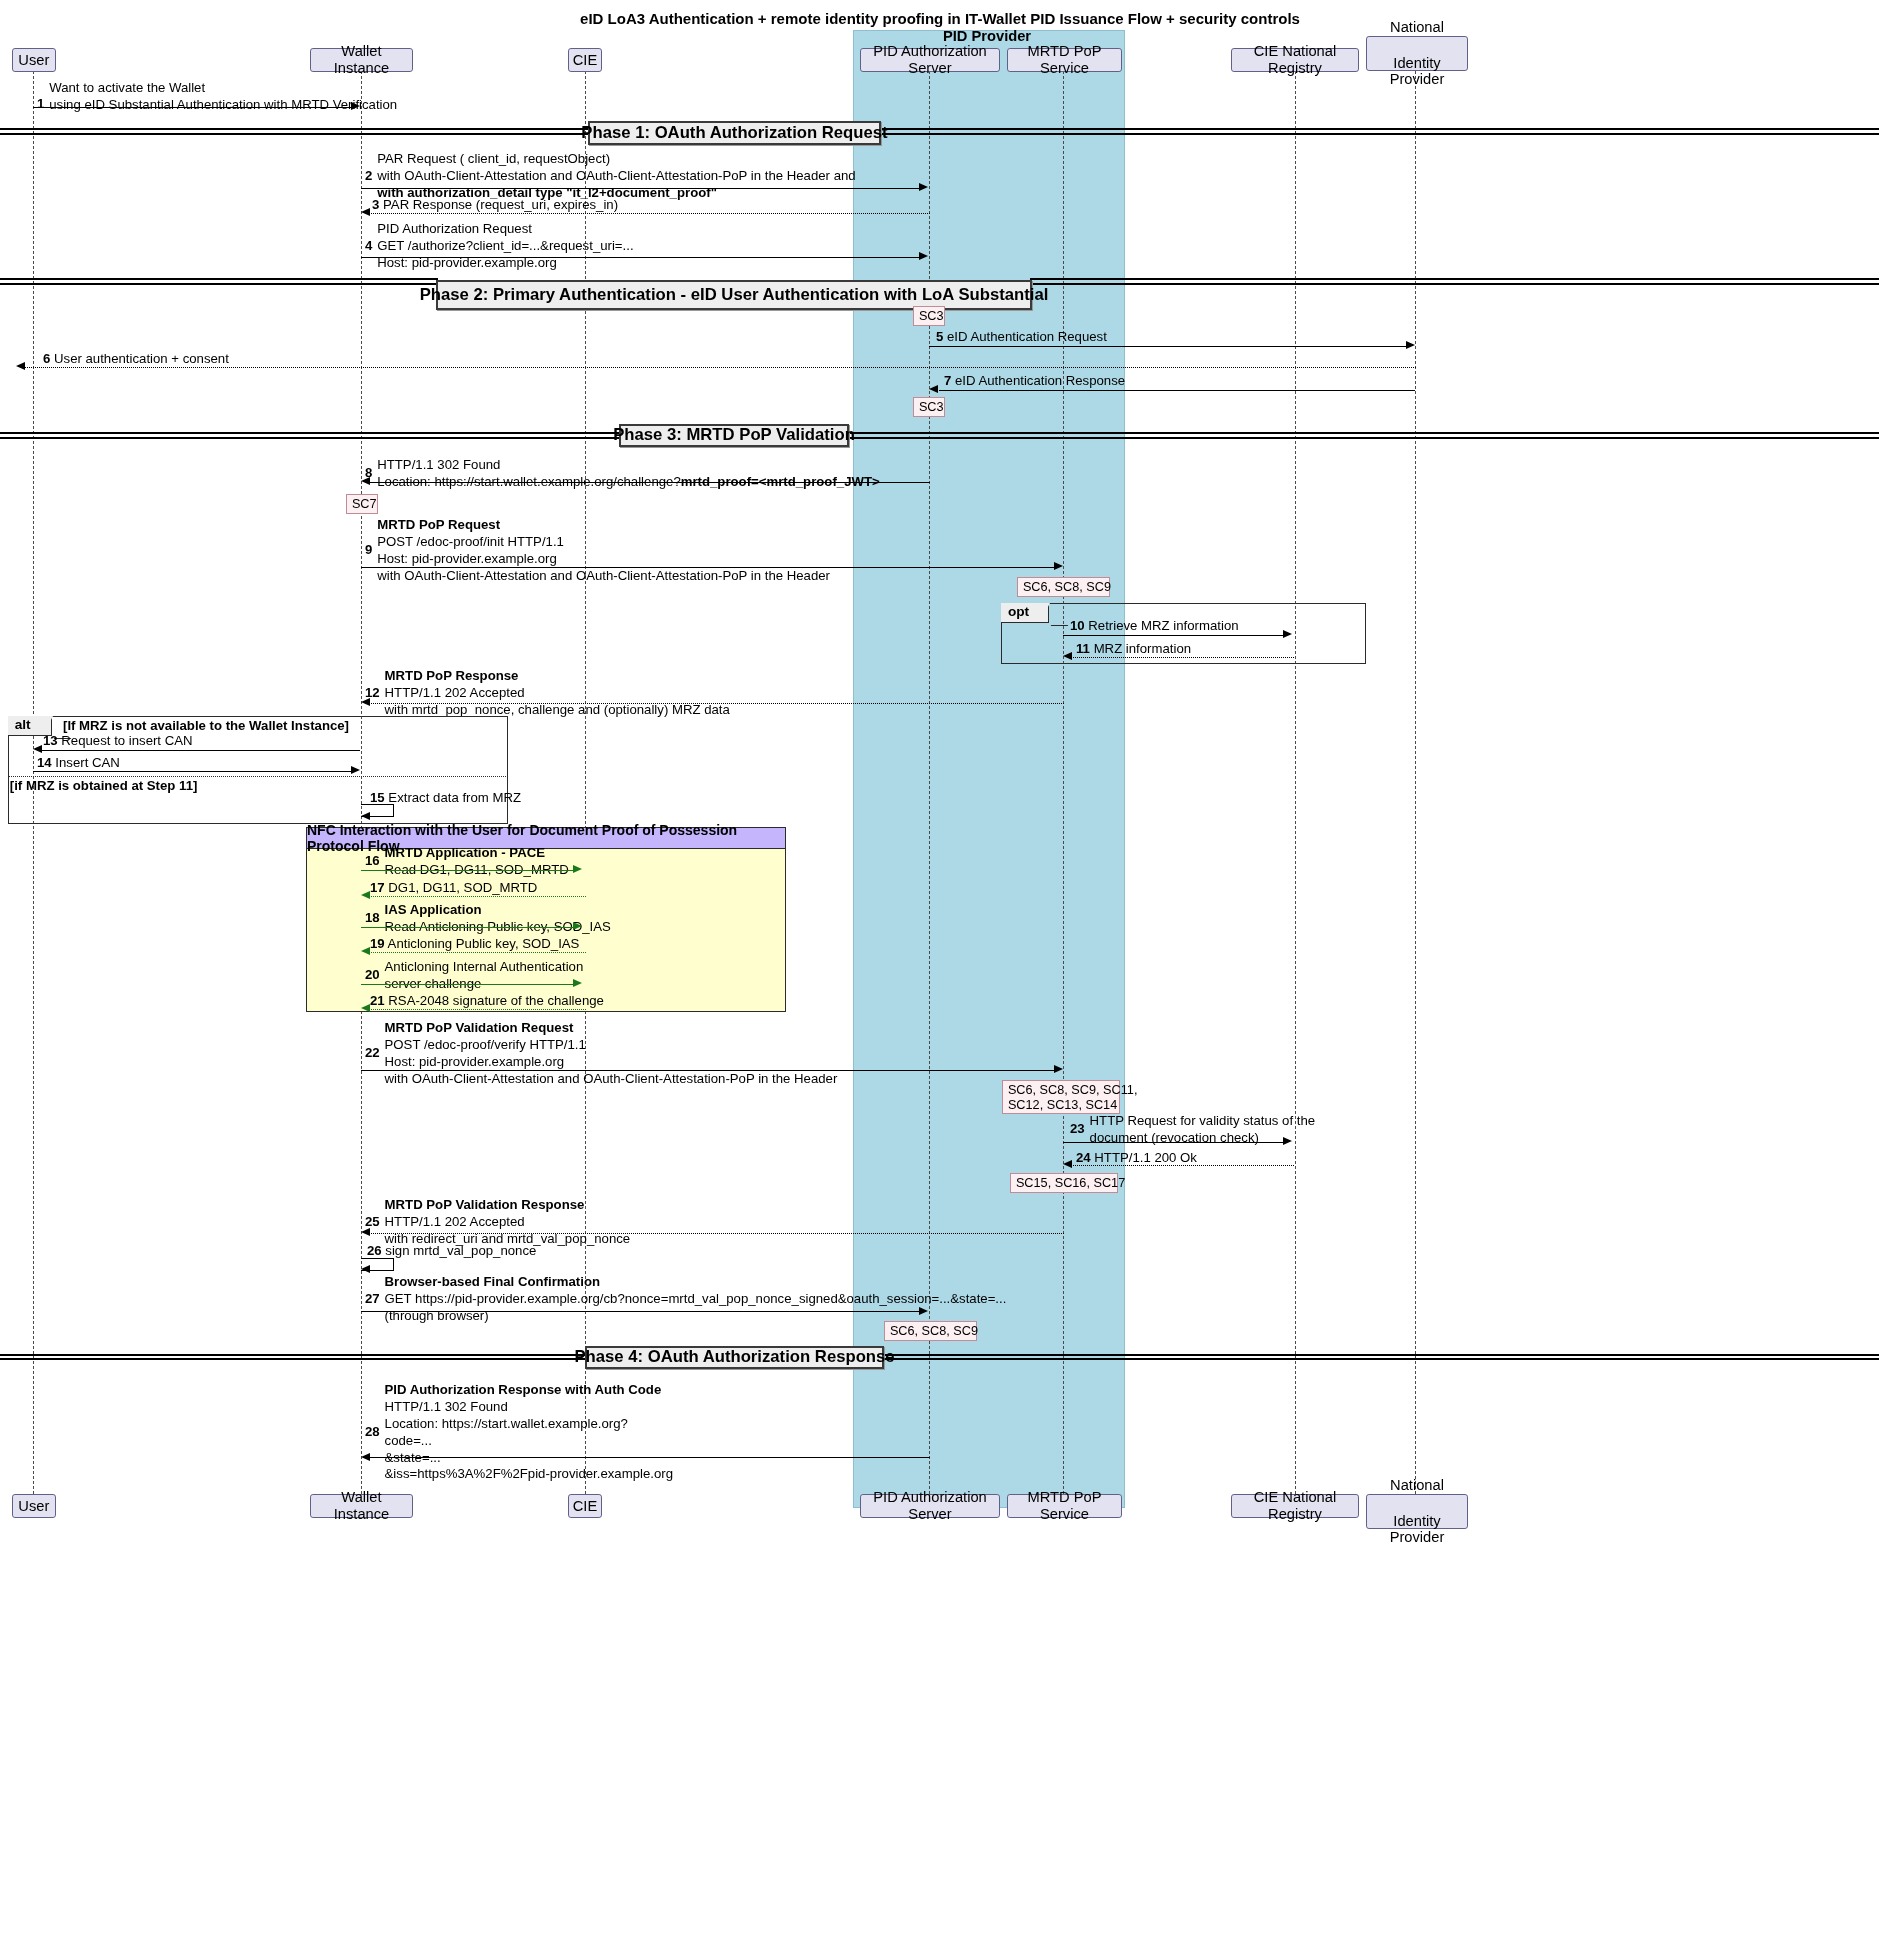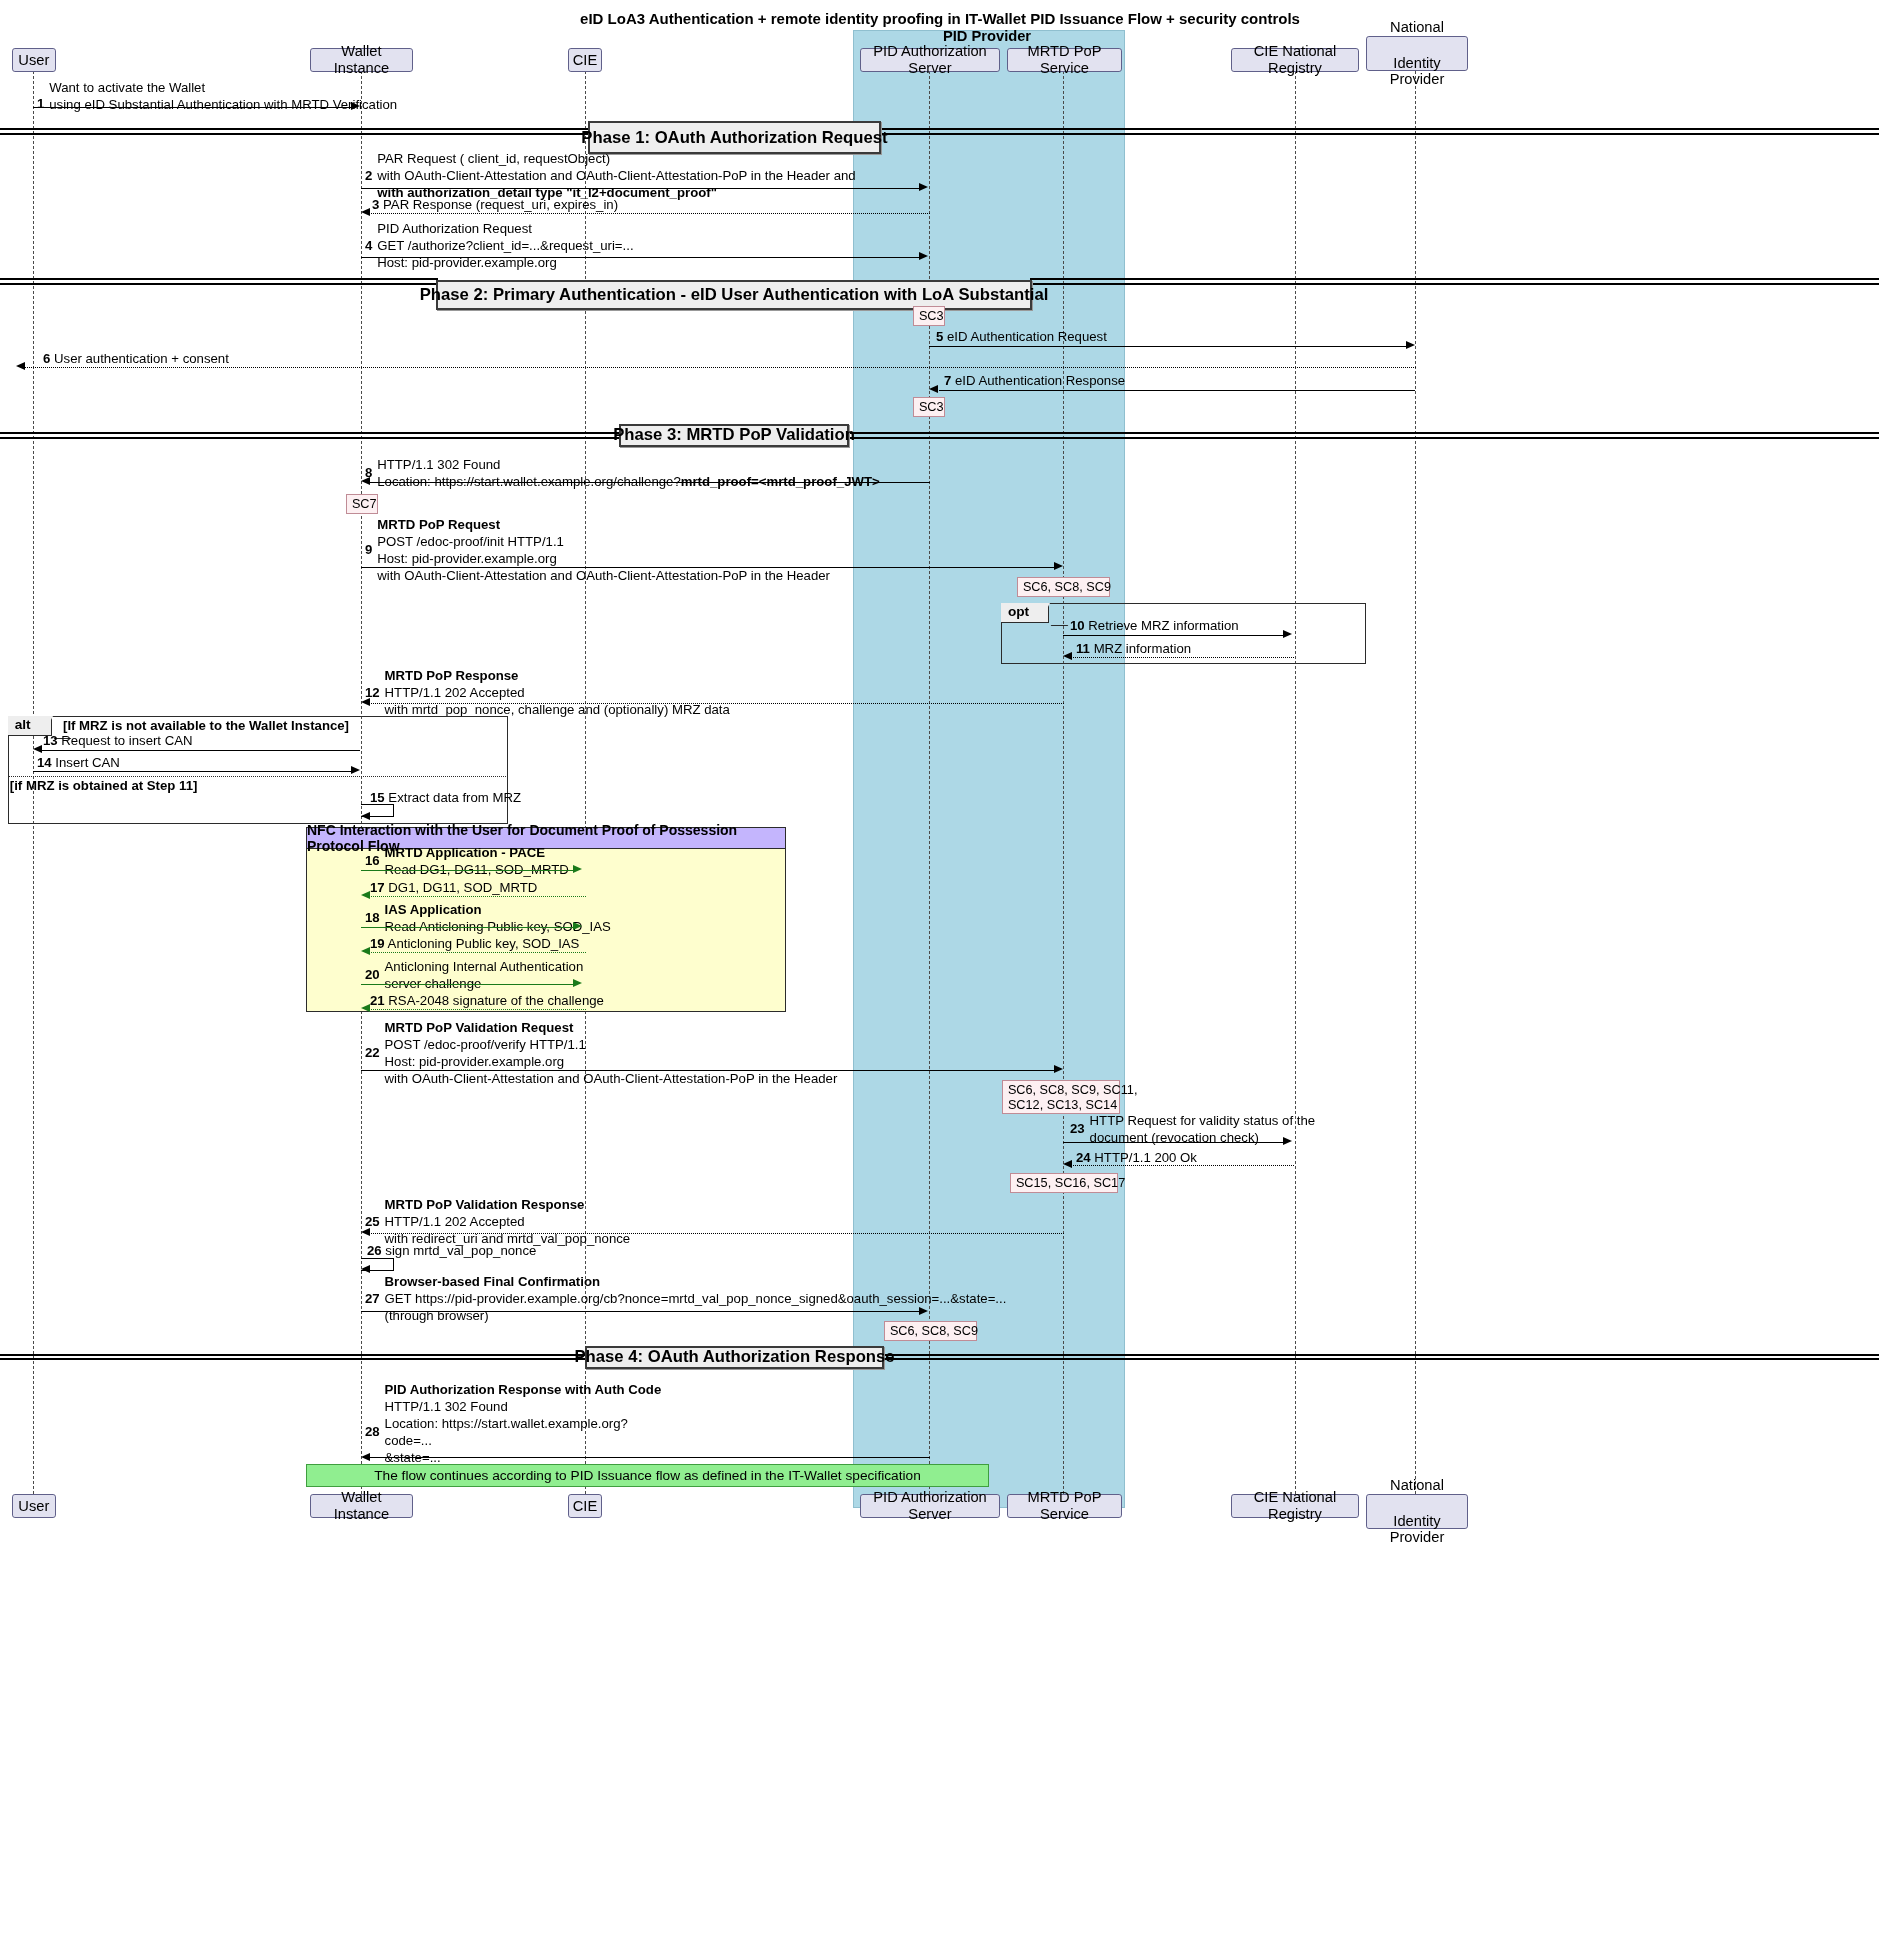--- a/index.html
+++ b/index.html
@@ -100,21 +100,21 @@
       </div>
     </div>
   </div>
   <div class="arrowline solidline" style="left:33px;top:107px;width:320px;"></div>
   <div class="head head-r" style="left:351px;top:102px;"></div>
 
   <div class="divline" style="left:0px;top:128px;width:590px;"></div>
   <div class="divline" style="left:0px;top:133px;width:590px;"></div>
   <div class="divline" style="left:879px;top:128px;width:1001px;"></div>
   <div class="divline" style="left:879px;top:133px;width:1001px;"></div>
-  <div class="phasebox" style="left:588px;top:121px;width:293px;height:33px;">Phase 1: OAuth Authorization Request</div>
+  <div class="phasebox" style="left:588px;top:121px;width:293px;height:24px;">Phase 1: OAuth Authorization Request</div>
 
   <div class="msg" style="left:365px;top:151px;">
     <div style="display:flex;align-items:center;">
       <b class="num" style="margin-right:4.9px;">2</b>
       <div>
         <div class="t">PAR Request (  client_id, requestObject)</div>
         <div class="t">with OAuth-Client-Attestation and OAuth-Client-Attestation-PoP in the Header and</div>
         <div class="hd">with authorization_detail type "it_l2+document_proof"</div>
       </div>
     </div>
@@ -419,21 +419,20 @@
         <div class="t">Location: https://start.wallet.example.org?</div>
         <div class="t">code=...</div>
         <div class="t">  &amp;state=...</div>
         <div class="t">  &amp;iss=https%3A%2F%2Fpid-provider.example.org</div>
       </div>
     </div>
   </div>
   <div class="arrowline solidline" style="left:367px;top:1457px;width:563px;"></div>
   <div class="head head-l" style="left:361px;top:1453px;"></div>
 
-  <div class="greennote" style="left:306px;top:1464px;width:683px;height:22.5px;">The flow continues according to PID Issuance flow as defined in the IT-Wallet specification</div>
 
   <div class="actorbox" style="left:11.8px;top:1494px;width:44px;height:23.5px;">User</div>
   <div class="actorbox" style="left:310px;top:1494px;width:103px;height:23.5px;">Wallet Instance</div>
   <div class="actorbox" style="left:568px;top:1494px;width:34px;height:23.5px;">CIE</div>
   <div class="actorbox" style="left:860px;top:1494px;width:140px;height:23.5px;">PID Authorization Server</div>
   <div class="actorbox" style="left:1007px;top:1494px;width:115px;height:23.5px;">MRTD PoP Service</div>
   <div class="actorbox" style="left:1231px;top:1494px;width:128px;height:23.5px;">CIE National Registry</div>
   <div class="actorbox" style="left:1366px;top:1494px;width:102px;height:35px;flex-direction:column;">
     <span>National</span>
     <span>Identity Provider</span>

